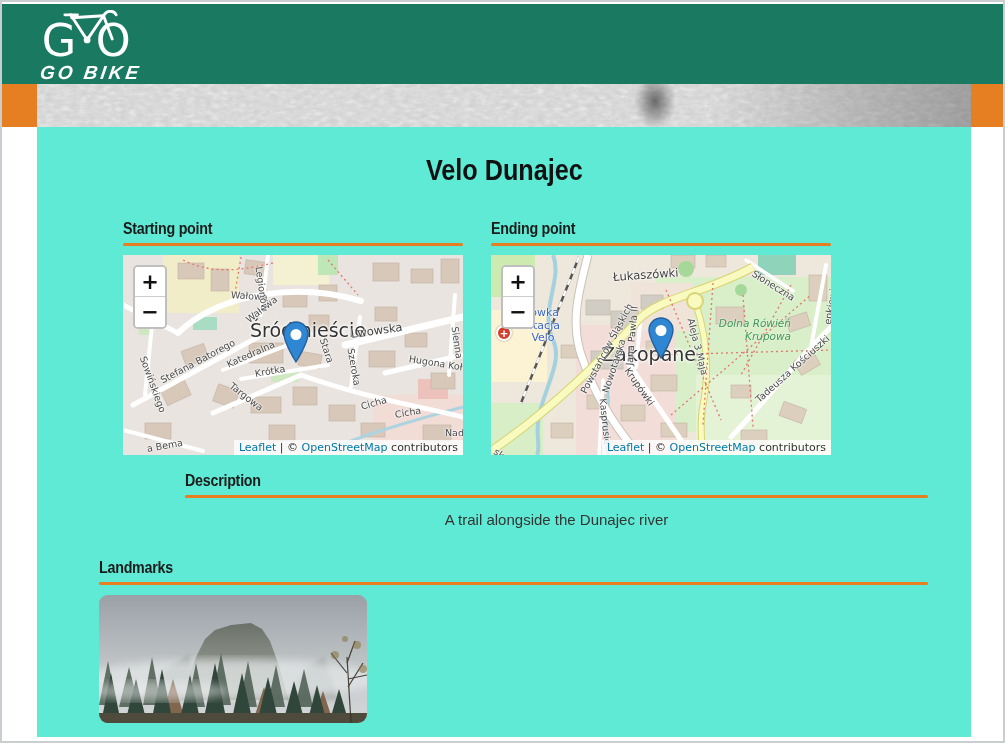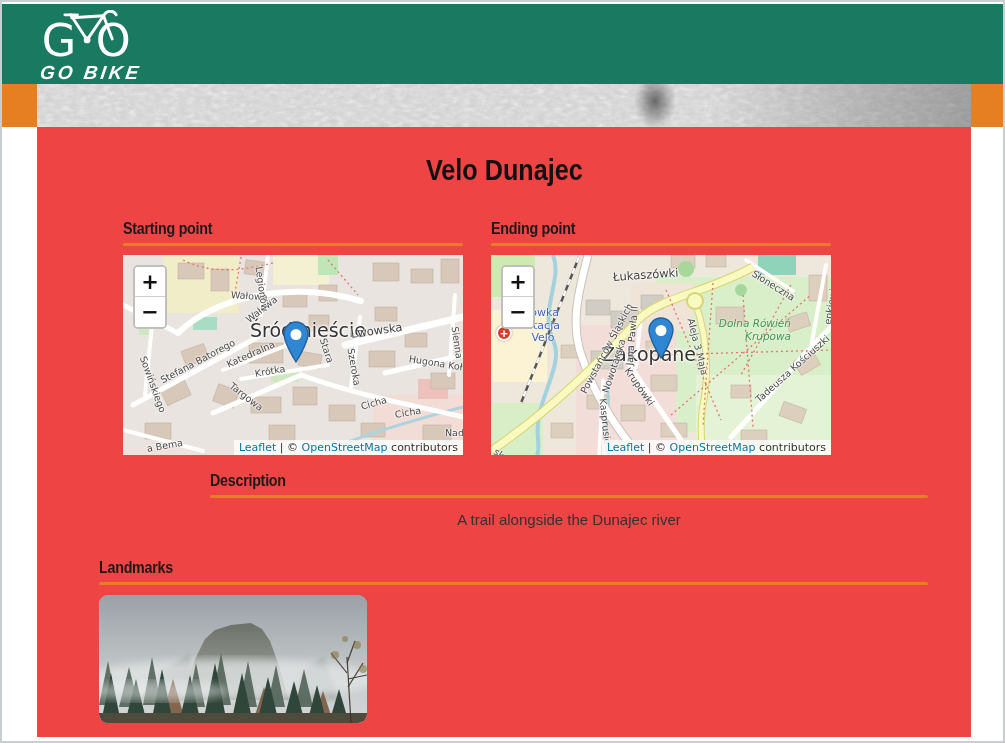--- a/index.html
+++ b/index.html
@@ -16,21 +16,21 @@
   .banner { height:43px; display:flex; }
   .banner-orange-left { width:35px; background:#e67e22; }
   .banner-orange-right { width:32px; background:#e67e22; }
   .banner-photo { flex:1; position:relative; overflow:hidden; background:#cfcfcf; }
   .banner-photo svg { display:block; }
   .smear { position:absolute; top:0; height:100%; }
   .smear-a { left:63%; width:60px; background:radial-gradient(ellipse 30px 40px at 50% 40%, rgba(45,45,45,.65), rgba(45,45,45,0) 70%); }
   .smear-b { right:0; width:260px; background:linear-gradient(90deg, rgba(60,60,60,0), rgba(70,70,70,.25) 60%, rgba(50,50,50,.35)); }
 
   
-  .main { margin:0 32px 0 35px; background:#ef4444; height:610px; overflow:hidden; }
+  .main { margin:0 32px 0 35px; background:#5eead4; height:610px; overflow:hidden; }
   .condensed { display:inline-block; transform:scaleX(.84); transform-origin:left bottom; font-weight:bold; letter-spacing:-.3px; color:#1b1b1b; }
   .page-title-wrap { text-align:center; margin-top:26px; }
   .page-title { font-size:30px; transform:scaleX(.84); transform-origin:center bottom; display:inline-block; font-weight:bold; color:#111; }
   .orange-rule { height:3px; background:#e67e22; border-radius:2px; margin-top:4px; }
 
   .columns { display:flex; gap:28px; padding:0 86px; margin-top:32px; }
   .col { width:340px; }
   .sec-head { font-size:17px; }
 
   
@@ -50,21 +50,21 @@
   .zoomctl button:first-child { border-bottom:1px solid #ccc; }
   .attrib { position:absolute; right:0; bottom:0; background:rgba(255,255,255,.78); font-size:11px; color:#333; padding:1px 5px; z-index:30; font-family:"DejaVu Sans", sans-serif;}
   .attrib a { color:#0078A8; text-decoration:none; cursor:pointer; }
   .marker { position:absolute; z-index:25; cursor:pointer; }
   .hospital { position:absolute; width:16px; height:16px; border-radius:50%; background:#d43d29; border:2px solid #fff; color:#fff;
               display:flex; align-items:center; justify-content:center; font-size:13px; font-weight:bold; line-height:1; z-index:20; box-shadow:0 0 2px rgba(0,0,0,.4); }
 
   
   .detail-row { display:flex; align-items:flex-start; margin:16px 43px 0 132px; }
   .badge { background:#fff; border:3px solid #e67e22; border-radius:10px; padding:11px 17px; font-size:18px; font-weight:bold; color:#1a1a1a; white-space:nowrap; }
-  .desc-block { margin-left:41px; flex:1; }
+  .desc-block { margin-left:16px; flex:1; }
   .desc-text { font-size:15px; color:#333; margin-top:13px;text-align:center; }
 
   
   .landmarks { margin:30px 43px 0 40px;padding-left:22px; }
   .photo { width:268px; height:128px; border-radius:9px; overflow:hidden; margin-top:10px; background:#aab0b3; }
   .photo svg { display:block; }
 </style>
 </head>
 <body>
 

